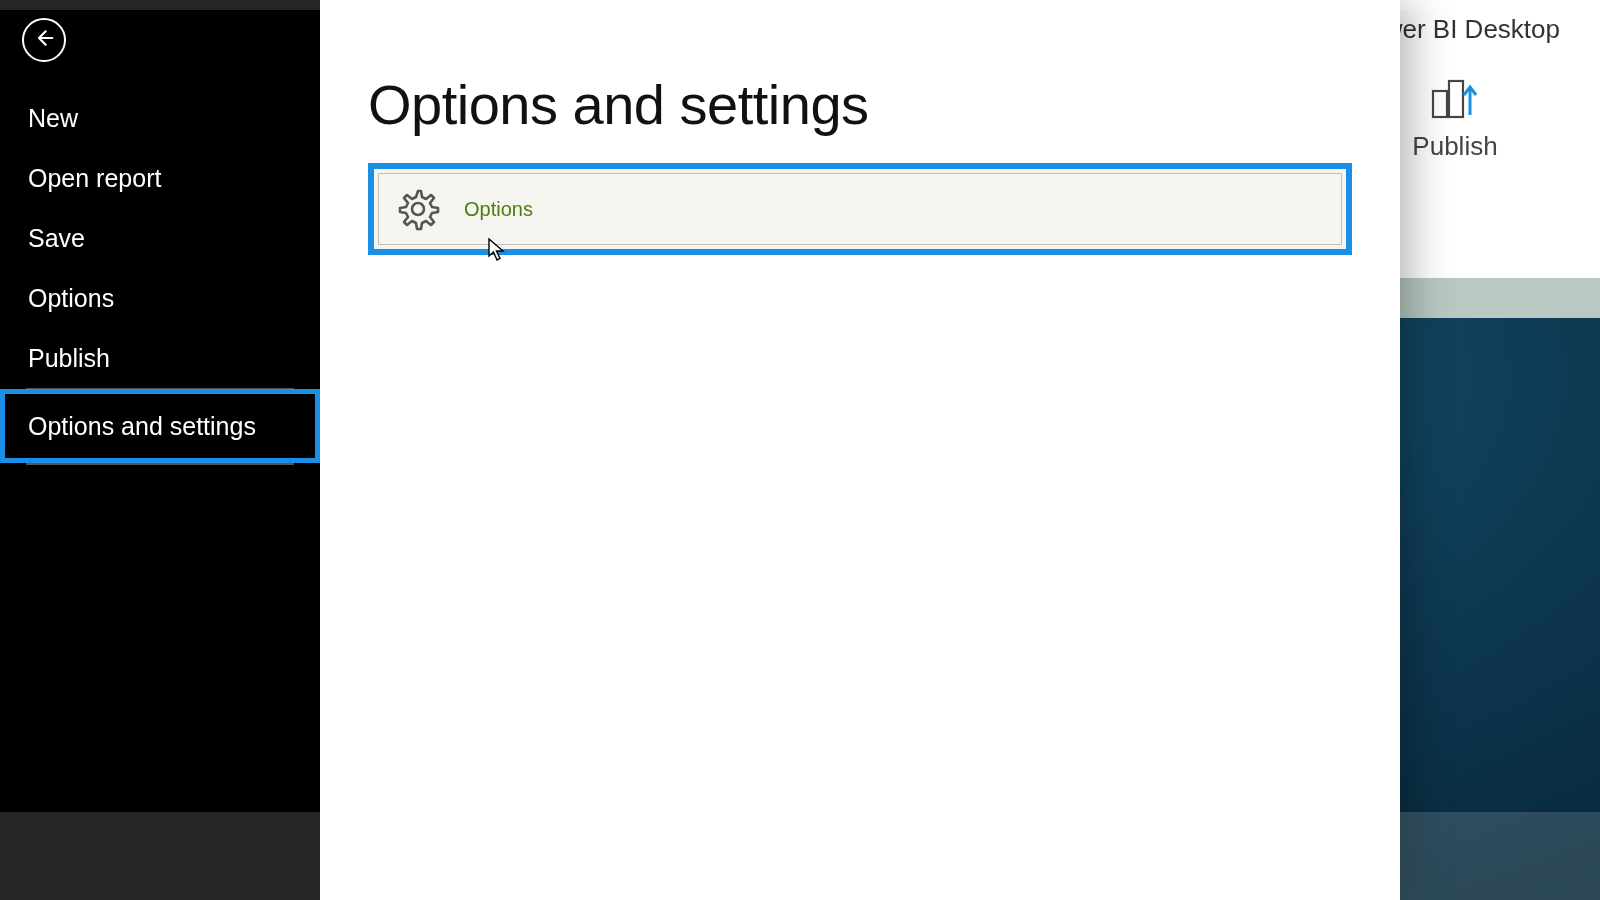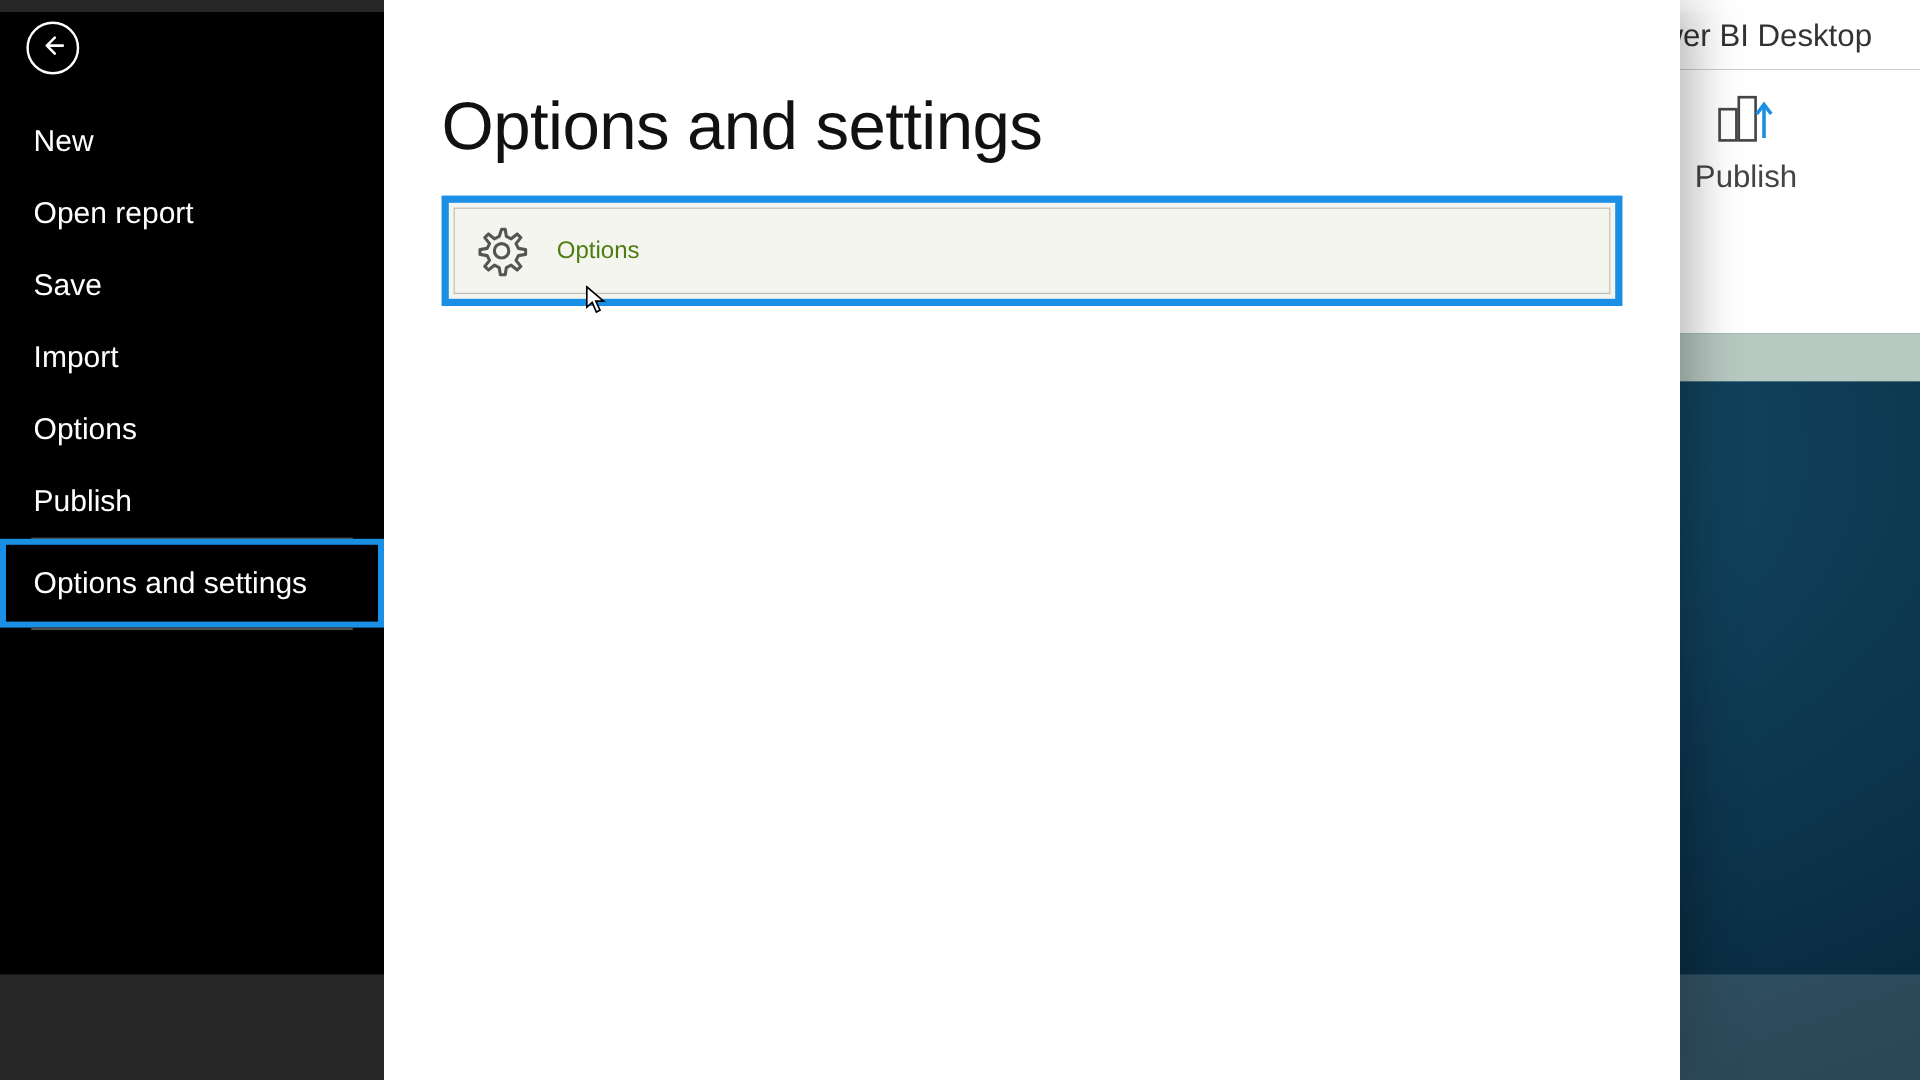--- a/index.html
+++ b/index.html
@@ -89,23 +89,20 @@
         <li class="menu-item">
             <span>New</span>
           </li>
         <li class="menu-item">
             <span>Open report</span>
           </li>
         <li class="menu-item">
             <span>Save</span>
           </li>
         <li class="menu-item">
-            <span>Import</span>
-          </li>
-        <li class="menu-item">
             <span>Options</span>
           </li>
         <li class="menu-item">
             <span>Publish</span>
           </li>
         <li class="menu-sep"></li>
         <li class="menu-item highlighted">
             <span>Options and settings</span>
           </li>
         <li class="menu-sep"></li>

